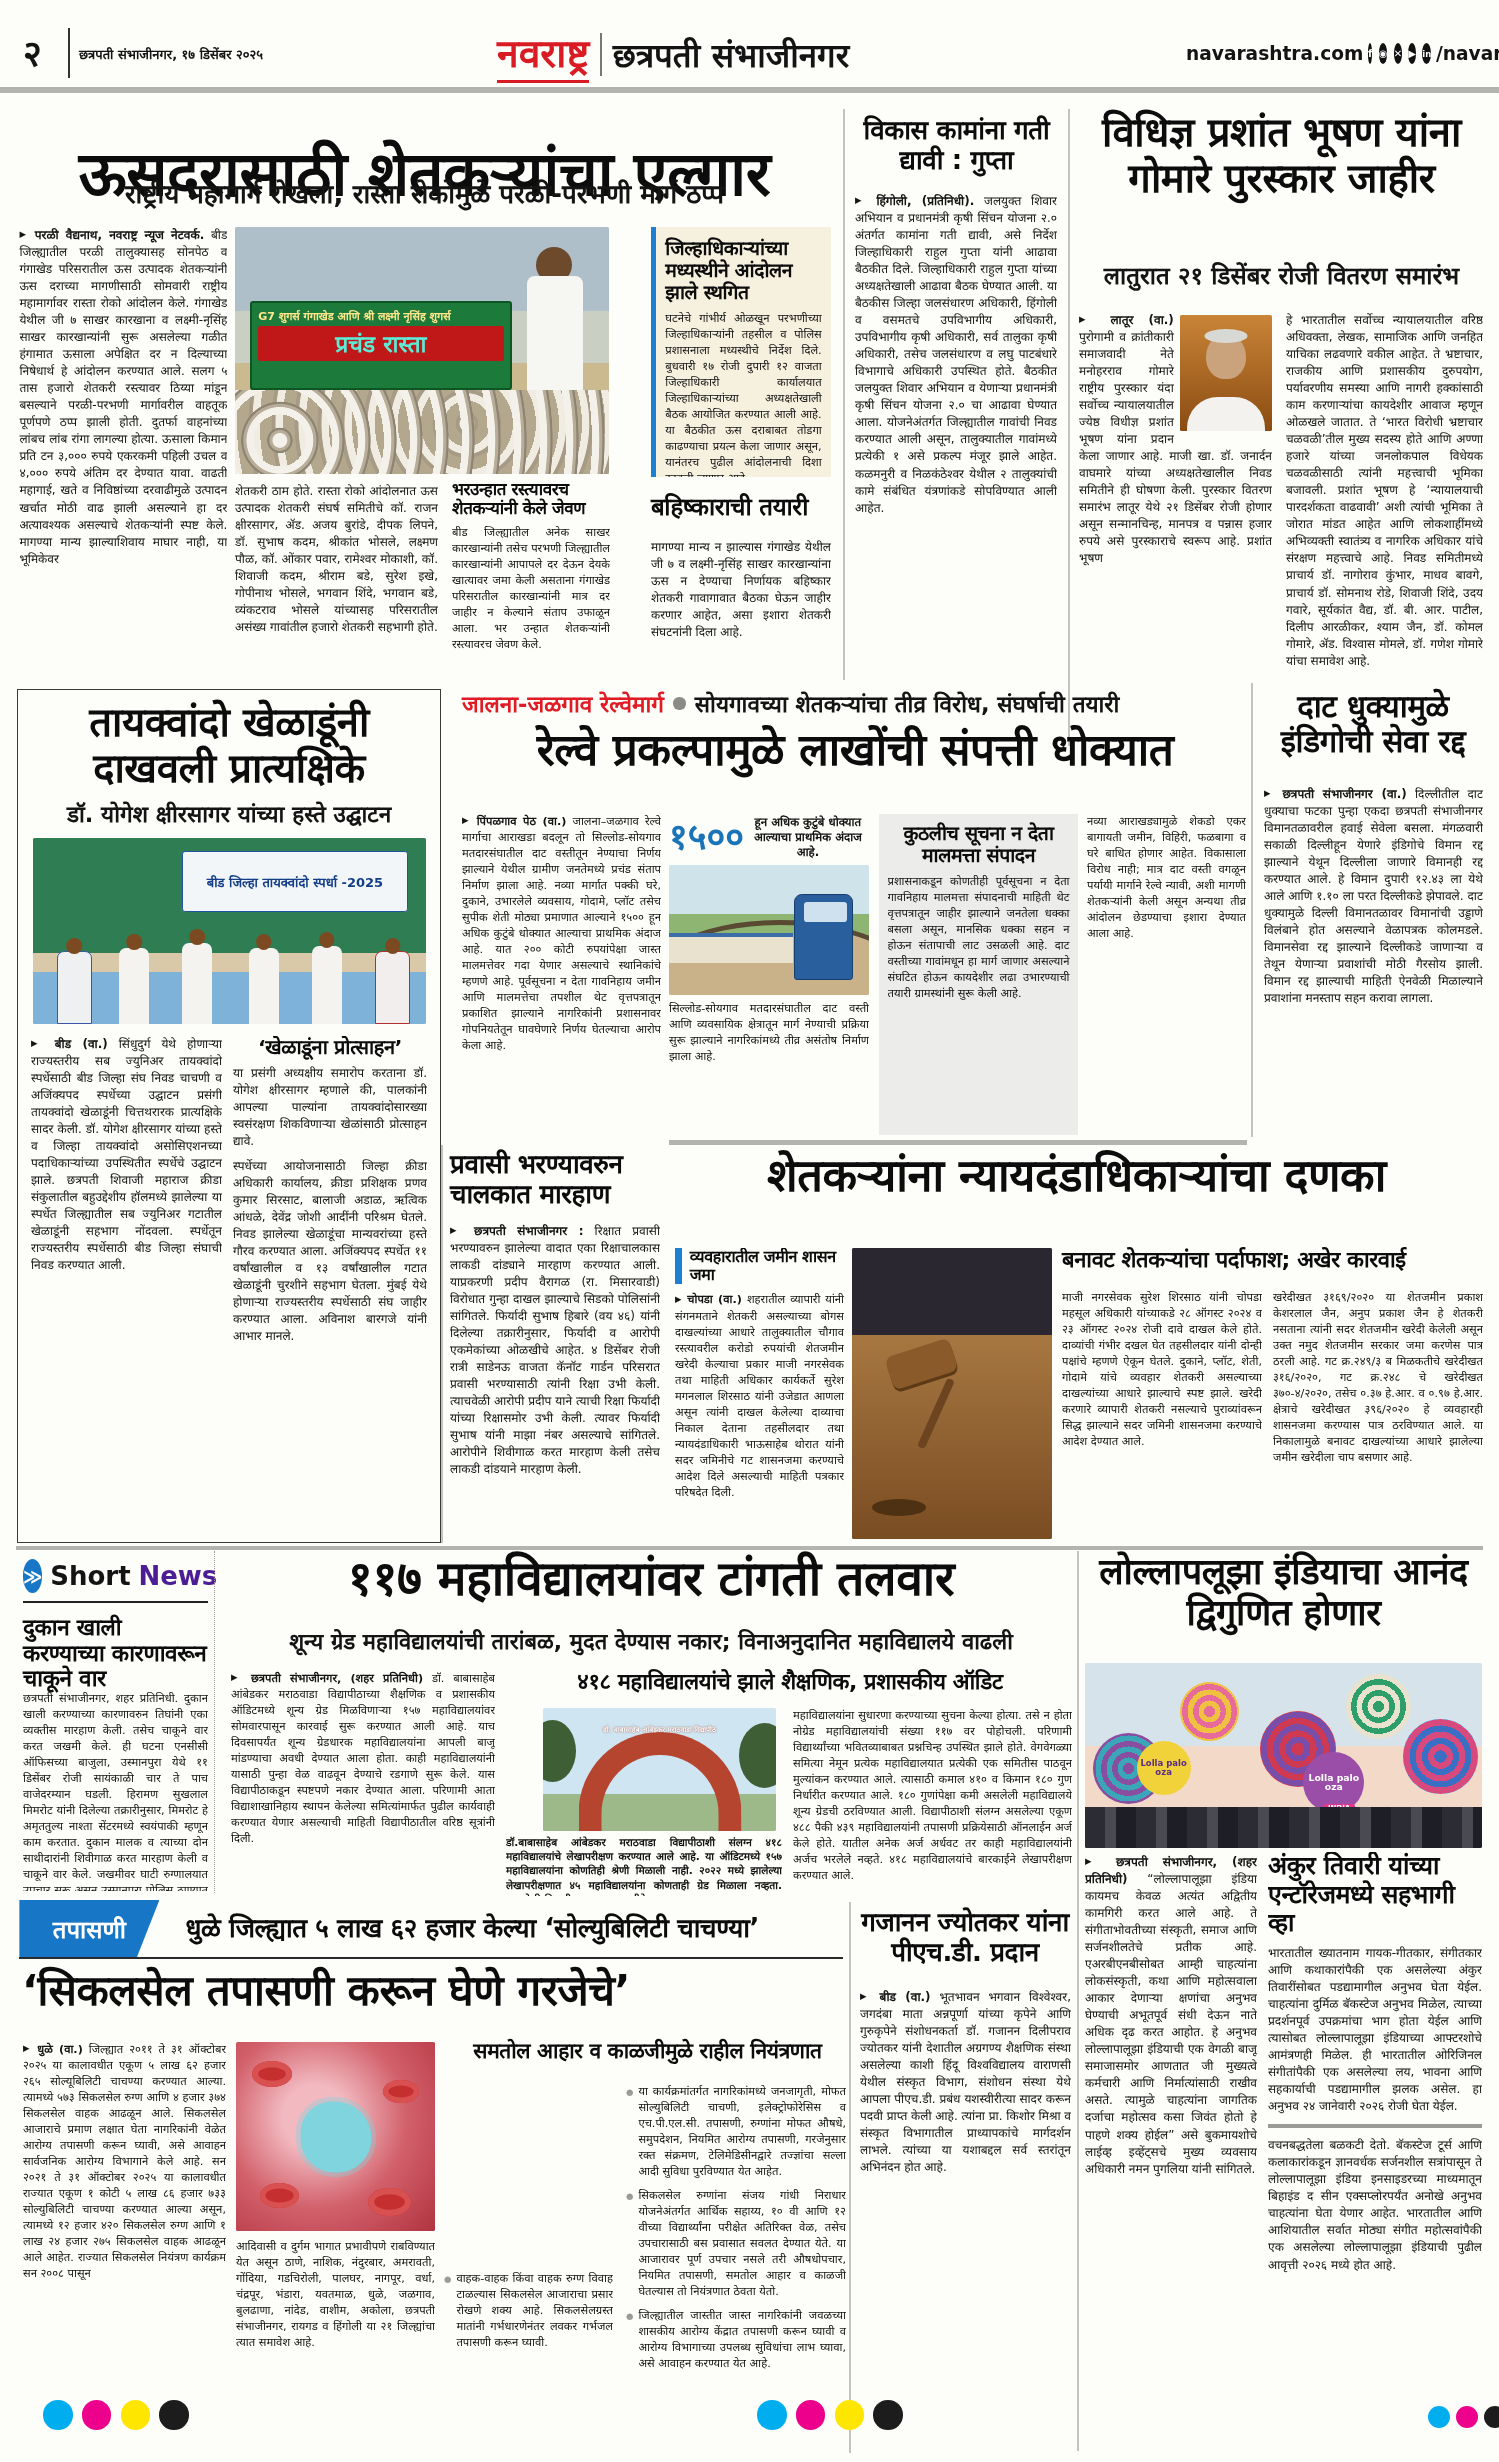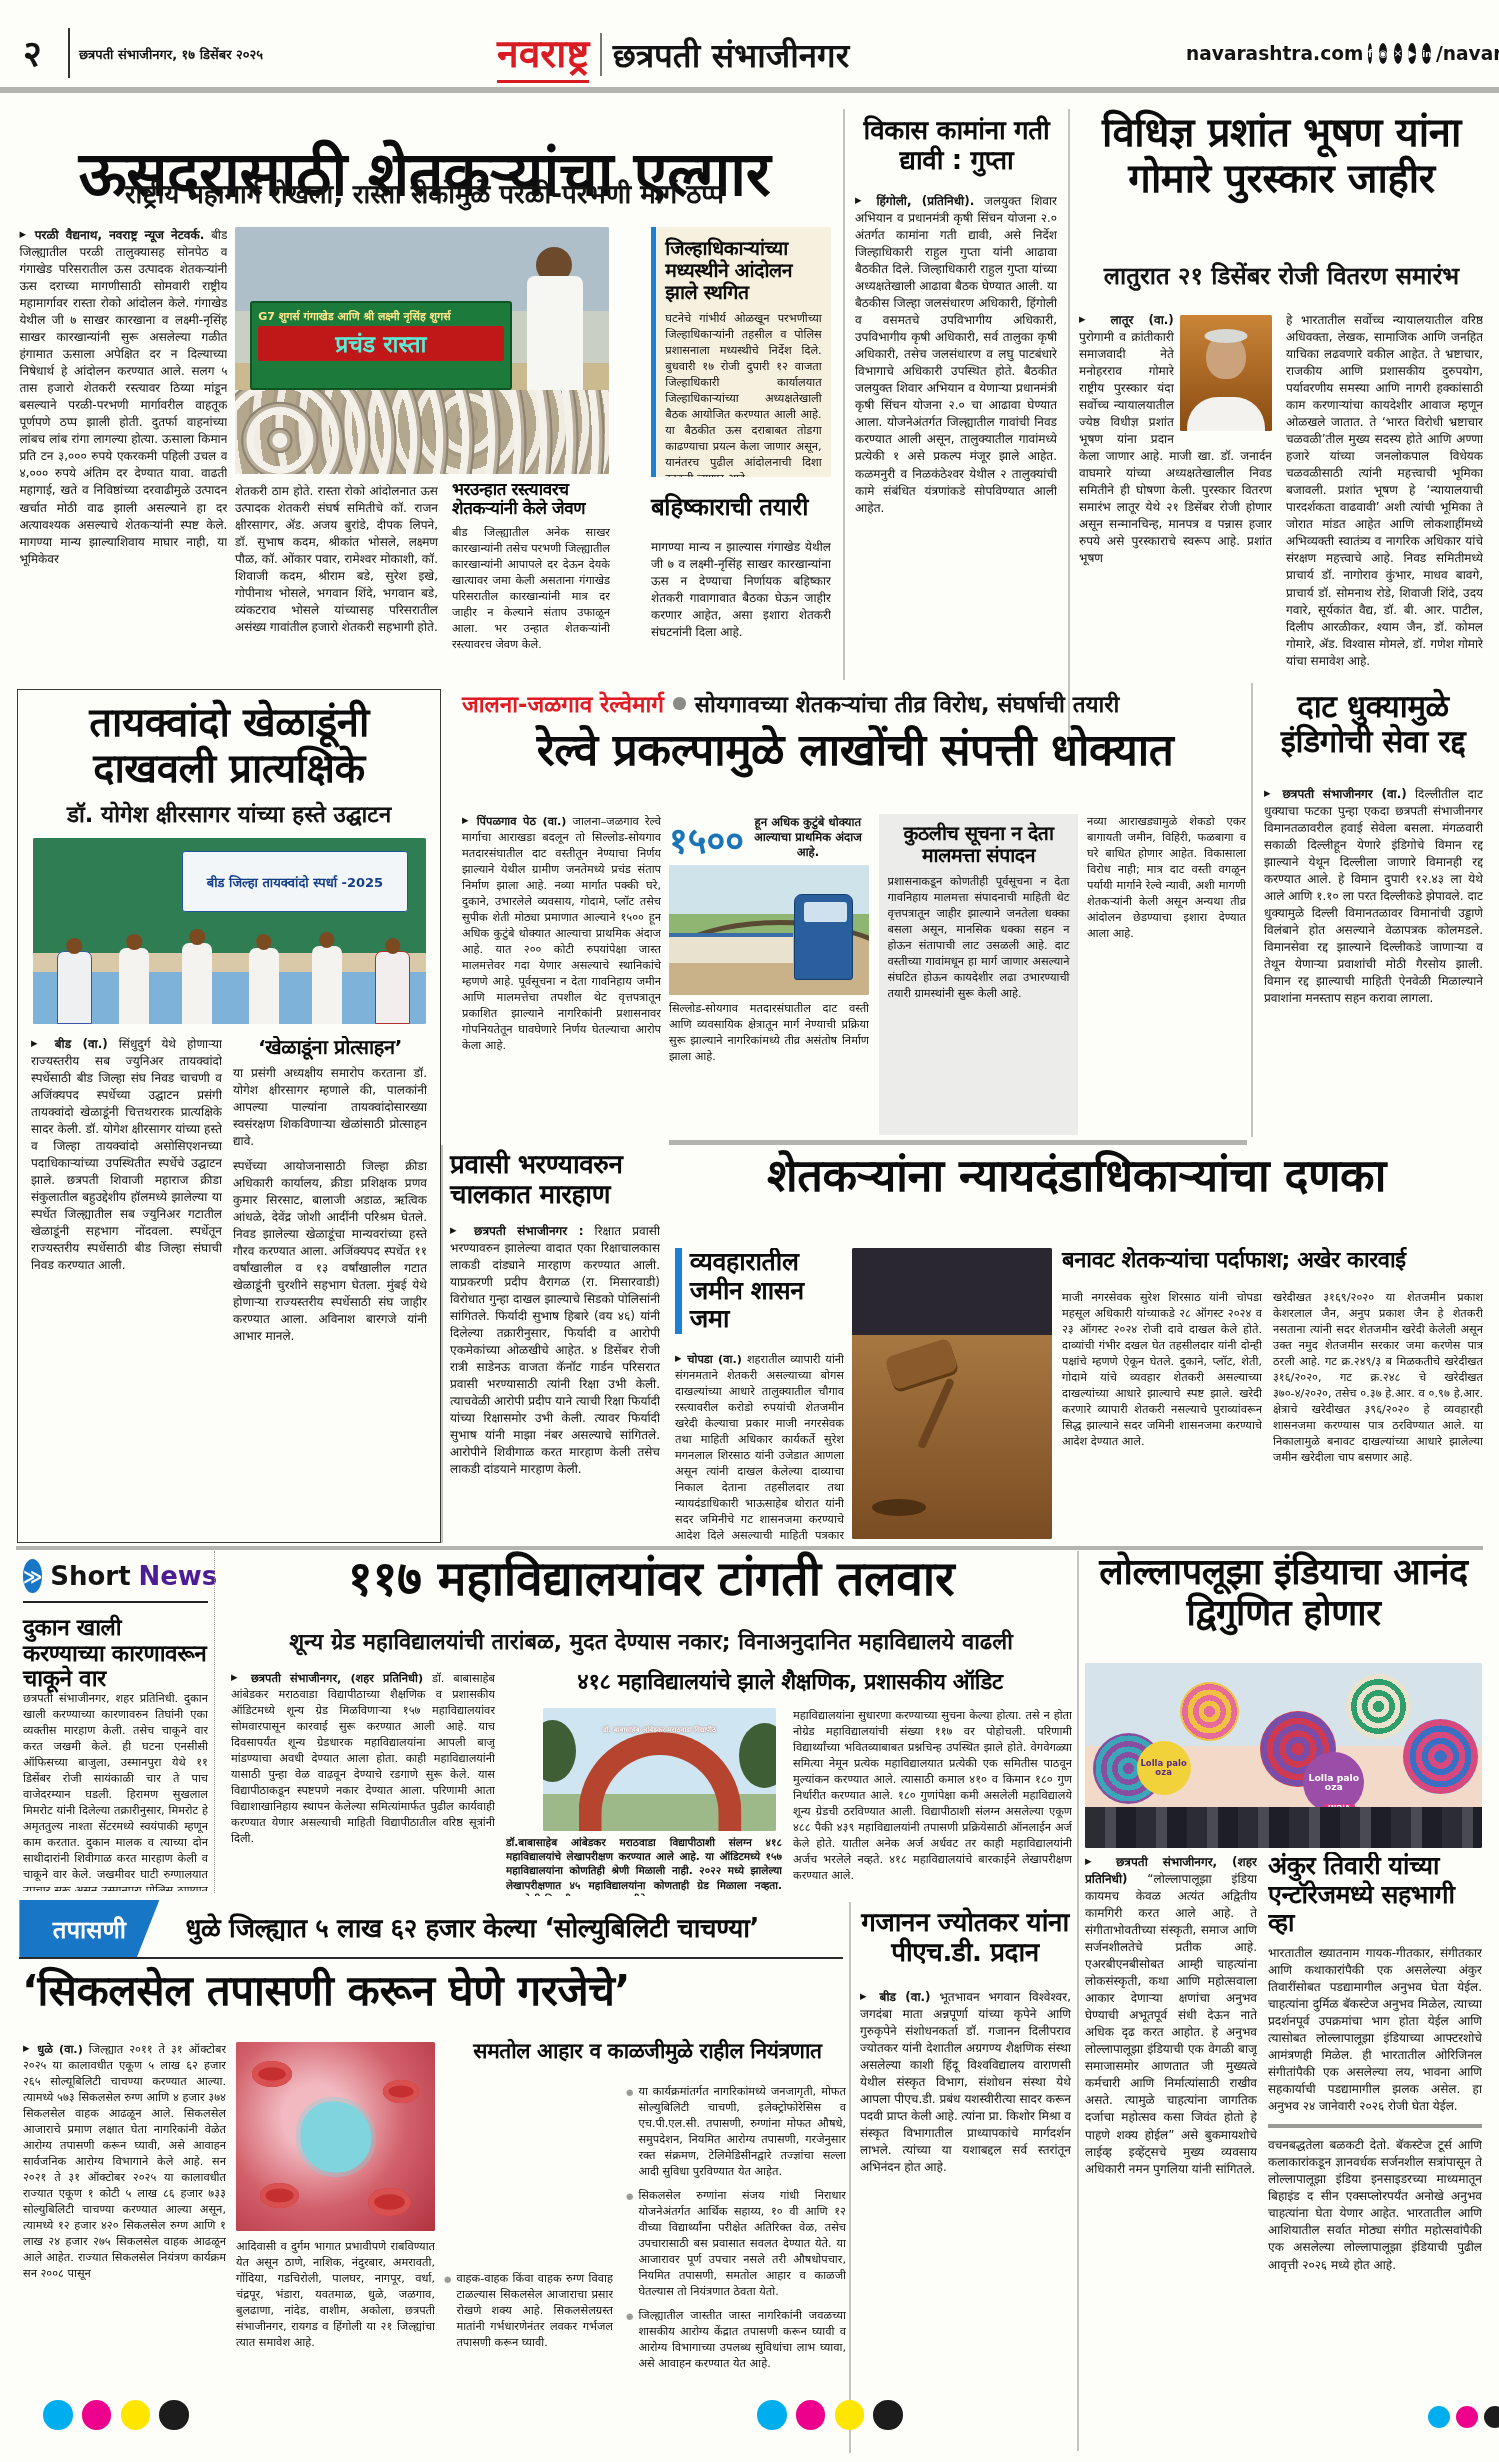--- a/index.html
+++ b/index.html
@@ -129,21 +129,21 @@
     <span style="color:var(--kicker-red,#e01b24)">जालना-जळगाव रेल्वेमार्ग</span>
     <span style="width:12.4px;height:12.4px;border-radius:50%;background:#8a8a86;display:inline-block"></span>
     <span>सोयगावच्या शेतकऱ्यांचा तीव्र विरोध, संघर्षाची तयारी</span>
   </div>
   <div class="ab hd tc" style="left:462px;top:725px;width:786px;font-size:44px">रेल्वे प्रकल्पामुळे लाखोंची संपत्ती धोक्यात</div>
   <div class="ab bd sm" style="left:462px;top:814px;width:199px;height:321px">
     <span class="dl">पिंपळगाव पेठ (वा.)</span>
     <span>जालना–जळगाव रेल्वे मार्गाचा आराखडा बदलून तो सिल्लोड-सोयगाव मतदारसंघातील दाट वस्तीतून नेण्याचा निर्णय झाल्याने येथील ग्रामीण जनतेमध्ये प्रचंड संताप निर्माण झाला आहे. नव्या मार्गात पक्की घरे, दुकाने, उभारलेले व्यवसाय, गोदामे, प्लॉट तसेच सुपीक शेती मोठ्या प्रमाणात आल्याने १५०० हून अधिक कुटुंबे धोक्यात आल्याचा प्राथमिक अंदाज आहे. यात २०० कोटी रुपयांपेक्षा जास्त मालमत्तेवर गदा येणार असल्याचे स्थानिकांचे म्हणणे आहे. पूर्वसूचना न देता गावनिहाय जमीन आणि मालमत्तेचा तपशील थेट वृत्तपत्रातून प्रकाशित झाल्याने नागरिकांनी प्रशासनावर गोपनियतेतून घावघेणारे निर्णय घेतल्याचा आरोप केला आहे.</span>
   </div>
   <div class="ab" style="left:669px;top:814px;width:200px;height:321px;overflow:hidden">
-    <div style="display:flex;gap:6px;align-items:flex-end">
+    <div style="display:flex;gap:6px;align-items:center">
       <span style="font-size:36px;font-weight:900;color:var(--stat-blue,#1a74b8);line-height:1">१५००</span>
       <span style="font-size:11.6px;font-weight:700;width:116px;text-align:center">हून अधिक कुटुंबे धोक्यात आल्याचा प्राथमिक अंदाज आहे.</span>
     </div>
     <div style="position:relative;width:200px;height:130px;margin-top:6.2px;border-radius:1.6px;overflow:hidden;background:linear-gradient(#cfe3ea 0 38%,#8fb573 38% 55%,#c9b289 55% 100%)">
       <div style="position:absolute;left:-20%;bottom:-62%;width:150%;height:120%;border:5.4px solid #5a4a33;border-radius:50%;box-sizing:border-box"></div>
       <div style="position:absolute;right:8%;top:22%;width:57px;height:84px;background:#2a5f9e;border-radius:7.8px 7.8px 3.1px 3.1px;border:1.6px solid #173f6e"></div>
       <div style="position:absolute;right:11%;top:28%;width:43px;height:20px;background:#cfe0ee;border-radius:3.1px"></div>
       <div style="position:absolute;left:0;top:52%;width:62%;height:26px;background:#e8e2cf;border-top:4.7px solid #3b6ea8"></div>
     </div>
     <div class="bd sm" style="margin-top:6.2px">सिल्लोड-सोयगाव मतदारसंघातील दाट वस्ती आणि व्यवसायिक क्षेत्रातून मार्ग नेण्याची प्रक्रिया सुरू झाल्याने नागरिकांमध्ये तीव्र असंतोष निर्माण झाला आहे.</div>
@@ -164,21 +164,21 @@
   <div class="ab vrule" style="left:441px;top:1145px;height:398px"></div>
   <div class="ab hd" style="left:450px;top:1150px;width:210px;font-size:26px">प्रवासी भरण्यावरुन चालकात मारहाण</div>
   <div class="ab bd" style="left:450px;top:1223px;width:210px;height:318px">
     <span class="dl">छत्रपती संभाजीनगर :</span>
     <span>रिक्षात प्रवासी भरण्यावरुन झालेल्या वादात एका रिक्षाचालकास लाकडी दांड्याने मारहाण करण्यात आली. याप्रकरणी प्रदीप वैरागळ (रा. मिसारवाडी) विरोधात गुन्हा दाखल झाल्याचे सिडको पोलिसांनी सांगितले. फिर्यादी सुभाष हिबारे (वय ४६) यांनी दिलेल्या तक्रारीनुसार, फिर्यादी व आरोपी एकमेकांच्या ओळखीचे आहेत. ४ डिसेंबर रोजी रात्री साडेनऊ वाजता कॅनॉट गार्डन परिसरात प्रवासी भरण्यासाठी त्यांनी रिक्षा उभी केली. त्याचवेळी आरोपी प्रदीप याने त्याची रिक्षा फिर्यादी यांच्या रिक्षासमोर उभी केली. त्यावर फिर्यादी सुभाष यांनी माझा नंबर असल्याचे सांगितले. आरोपीने शिवीगाळ करत मारहाण केली तसेच लाकडी दांडयाने मारहाण केली.</span>
   </div>
 
   <div class="ab rule" style="left:669px;top:1140px;width:578px;height:4.7px"></div>
   <div class="ab hd tc" style="left:671px;top:1150px;width:811px;font-size:45px">शेतकऱ्यांना न्यायदंडाधिकाऱ्यांचा दणका</div>
   <div class="ab" style="left:675px;top:1248px;width:169px;height:295px;overflow:hidden">
-    <div class="hd bluebar" style="font-size:25px;margin-bottom:18px">व्यवहारातील जमीन शासन जमा</div>
+    <div class="hd bluebar" style="font-size:16px;margin-bottom:8px">व्यवहारातील जमीन शासन जमा</div>
     <div class="bd sm">
       <span class="dl">चोपडा (वा.)</span>
       <span>शहरातील व्यापारी यांनी संगनमताने शेतकरी असल्याच्या बोगस दाखल्यांच्या आधारे तालुक्यातील चौगाव रस्त्यावरील करोडो रुपयांची शेतजमीन खरेदी केल्याचा प्रकार माजी नगरसेवक तथा माहिती अधिकार कार्यकर्ते सुरेश मगनलाल शिरसाठ यांनी उजेडात आणला असून त्यांनी दाखल केलेल्या दाव्याचा निकाल देताना तहसीलदार तथा न्यायदंडाधिकारी भाऊसाहेब थोरात यांनी सदर जमिनीचे गट शासनजमा करण्याचे आदेश दिले असल्याची माहिती पत्रकार परिषदेत दिली.</span>
     </div>
   </div>
   <div class="ph" style="left:852px;top:1248px;width:200px;height:291px;background:linear-gradient(#b98a4e,#7a4c22)">
     <div style="position:absolute;left:0;top:0;width:100%;height:30%;background:#2a2730"></div>
     <div style="position:absolute;left:18%;top:34%;width:67px;height:34px;background:#8a5a2b;border-radius:7.8px;transform:rotate(-18deg);box-shadow:0 3.1px 0 #5d3a16"></div>
     <div style="position:absolute;left:40%;top:44%;width:7.8px;height:75px;background:#6d4420;transform:rotate(24deg);border-radius:3.9px"></div>
     <div style="position:absolute;left:10%;bottom:8%;width:54px;height:17px;background:#4e3012;border-radius:50%"></div>

